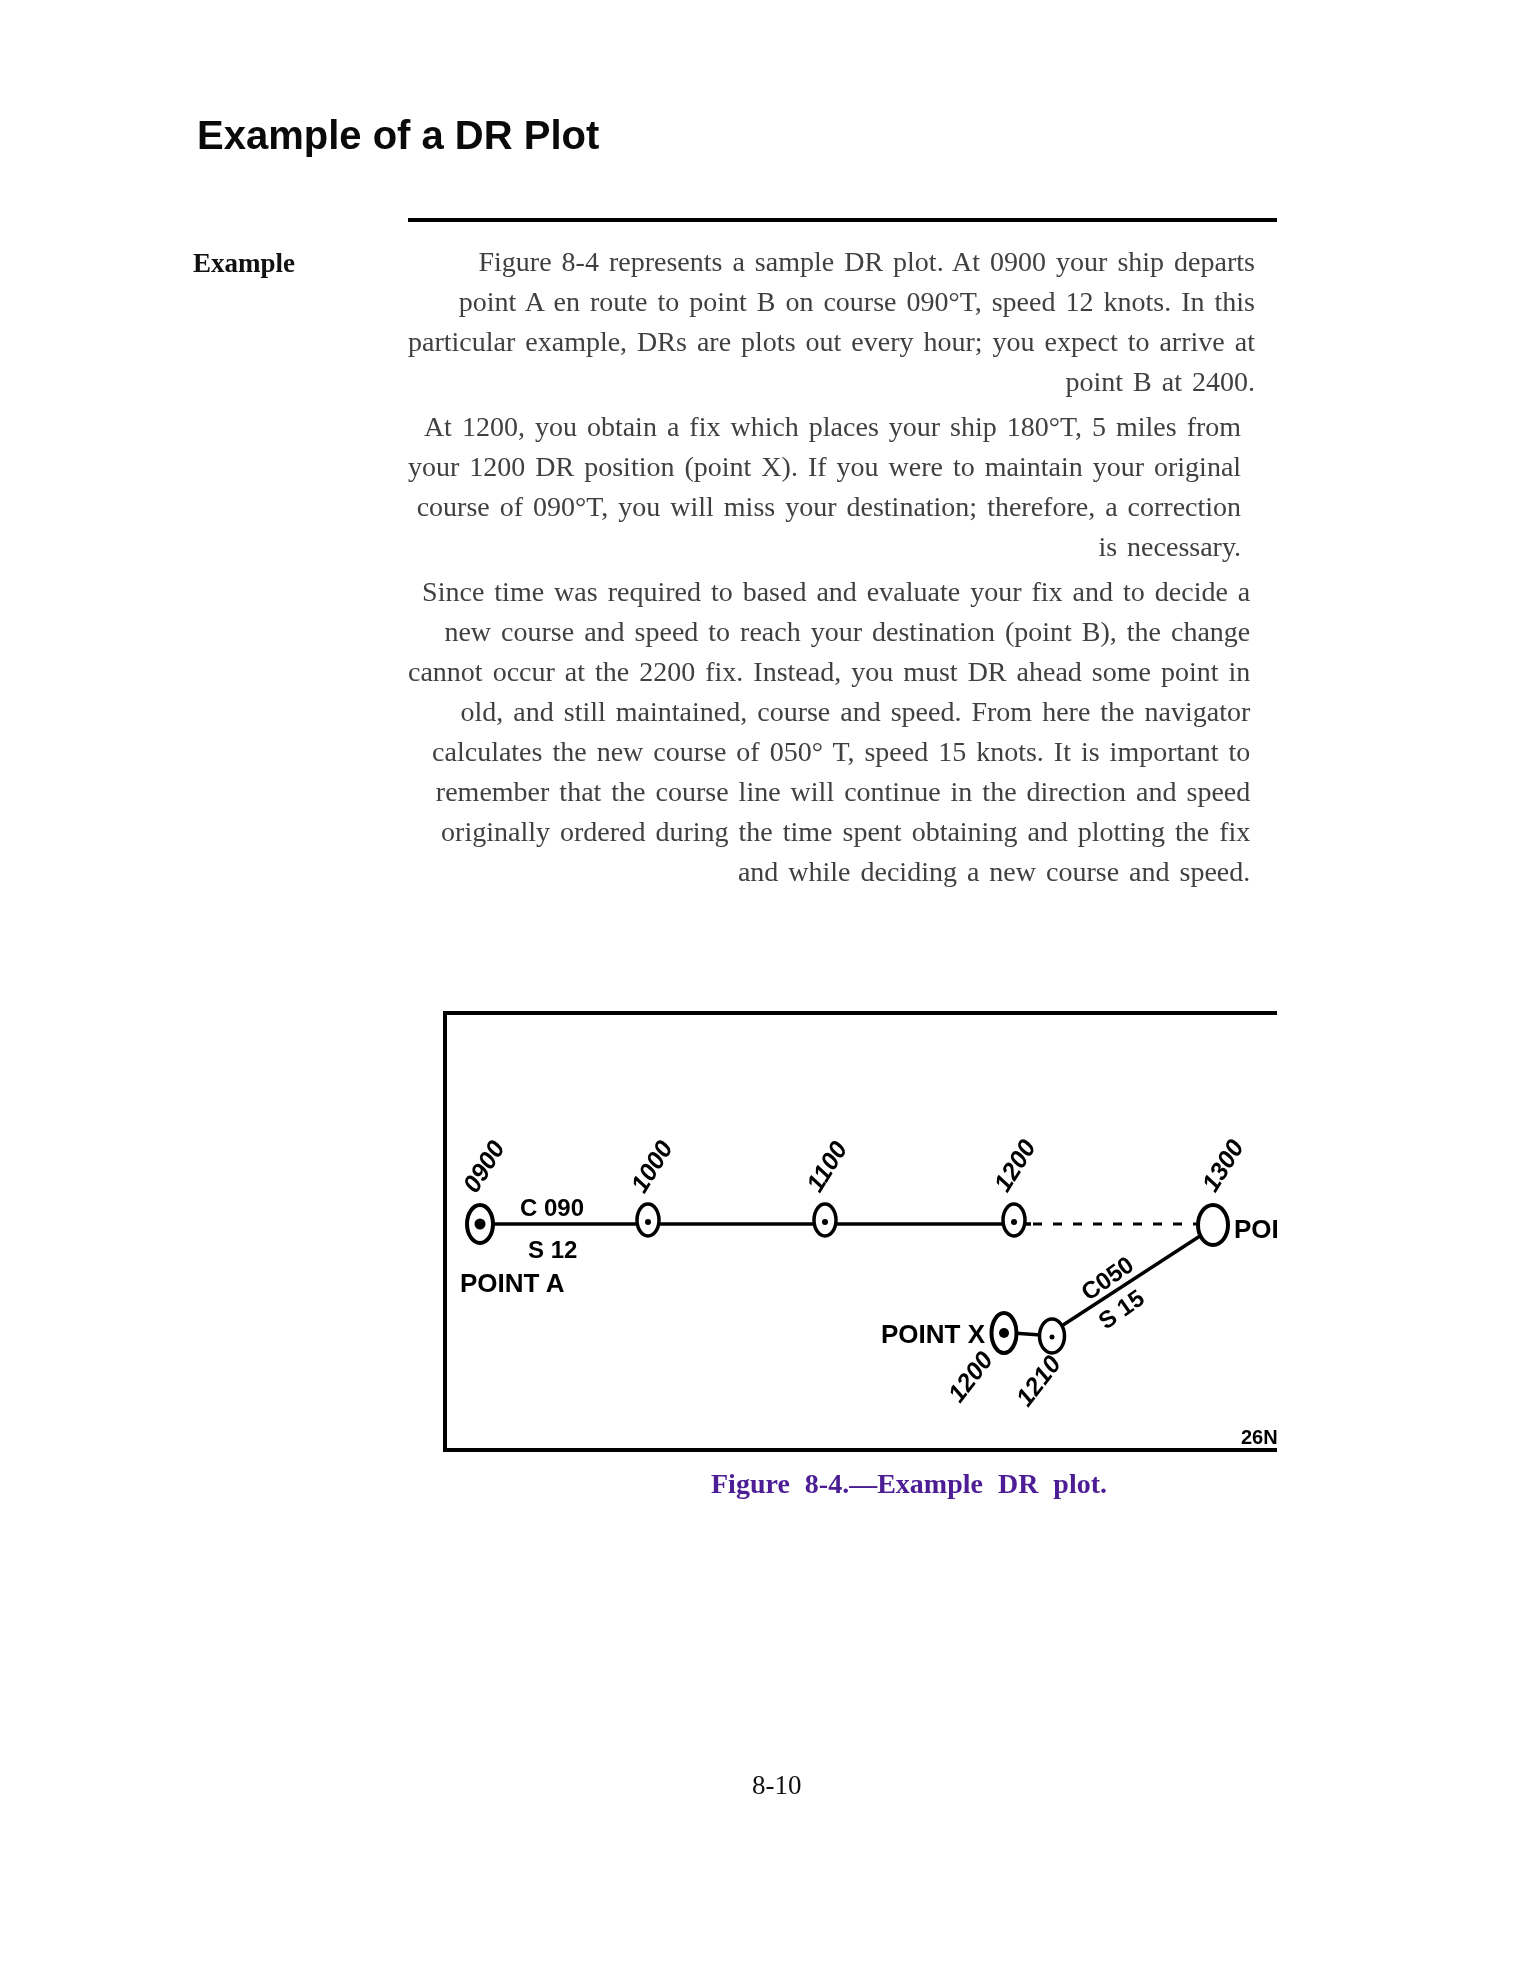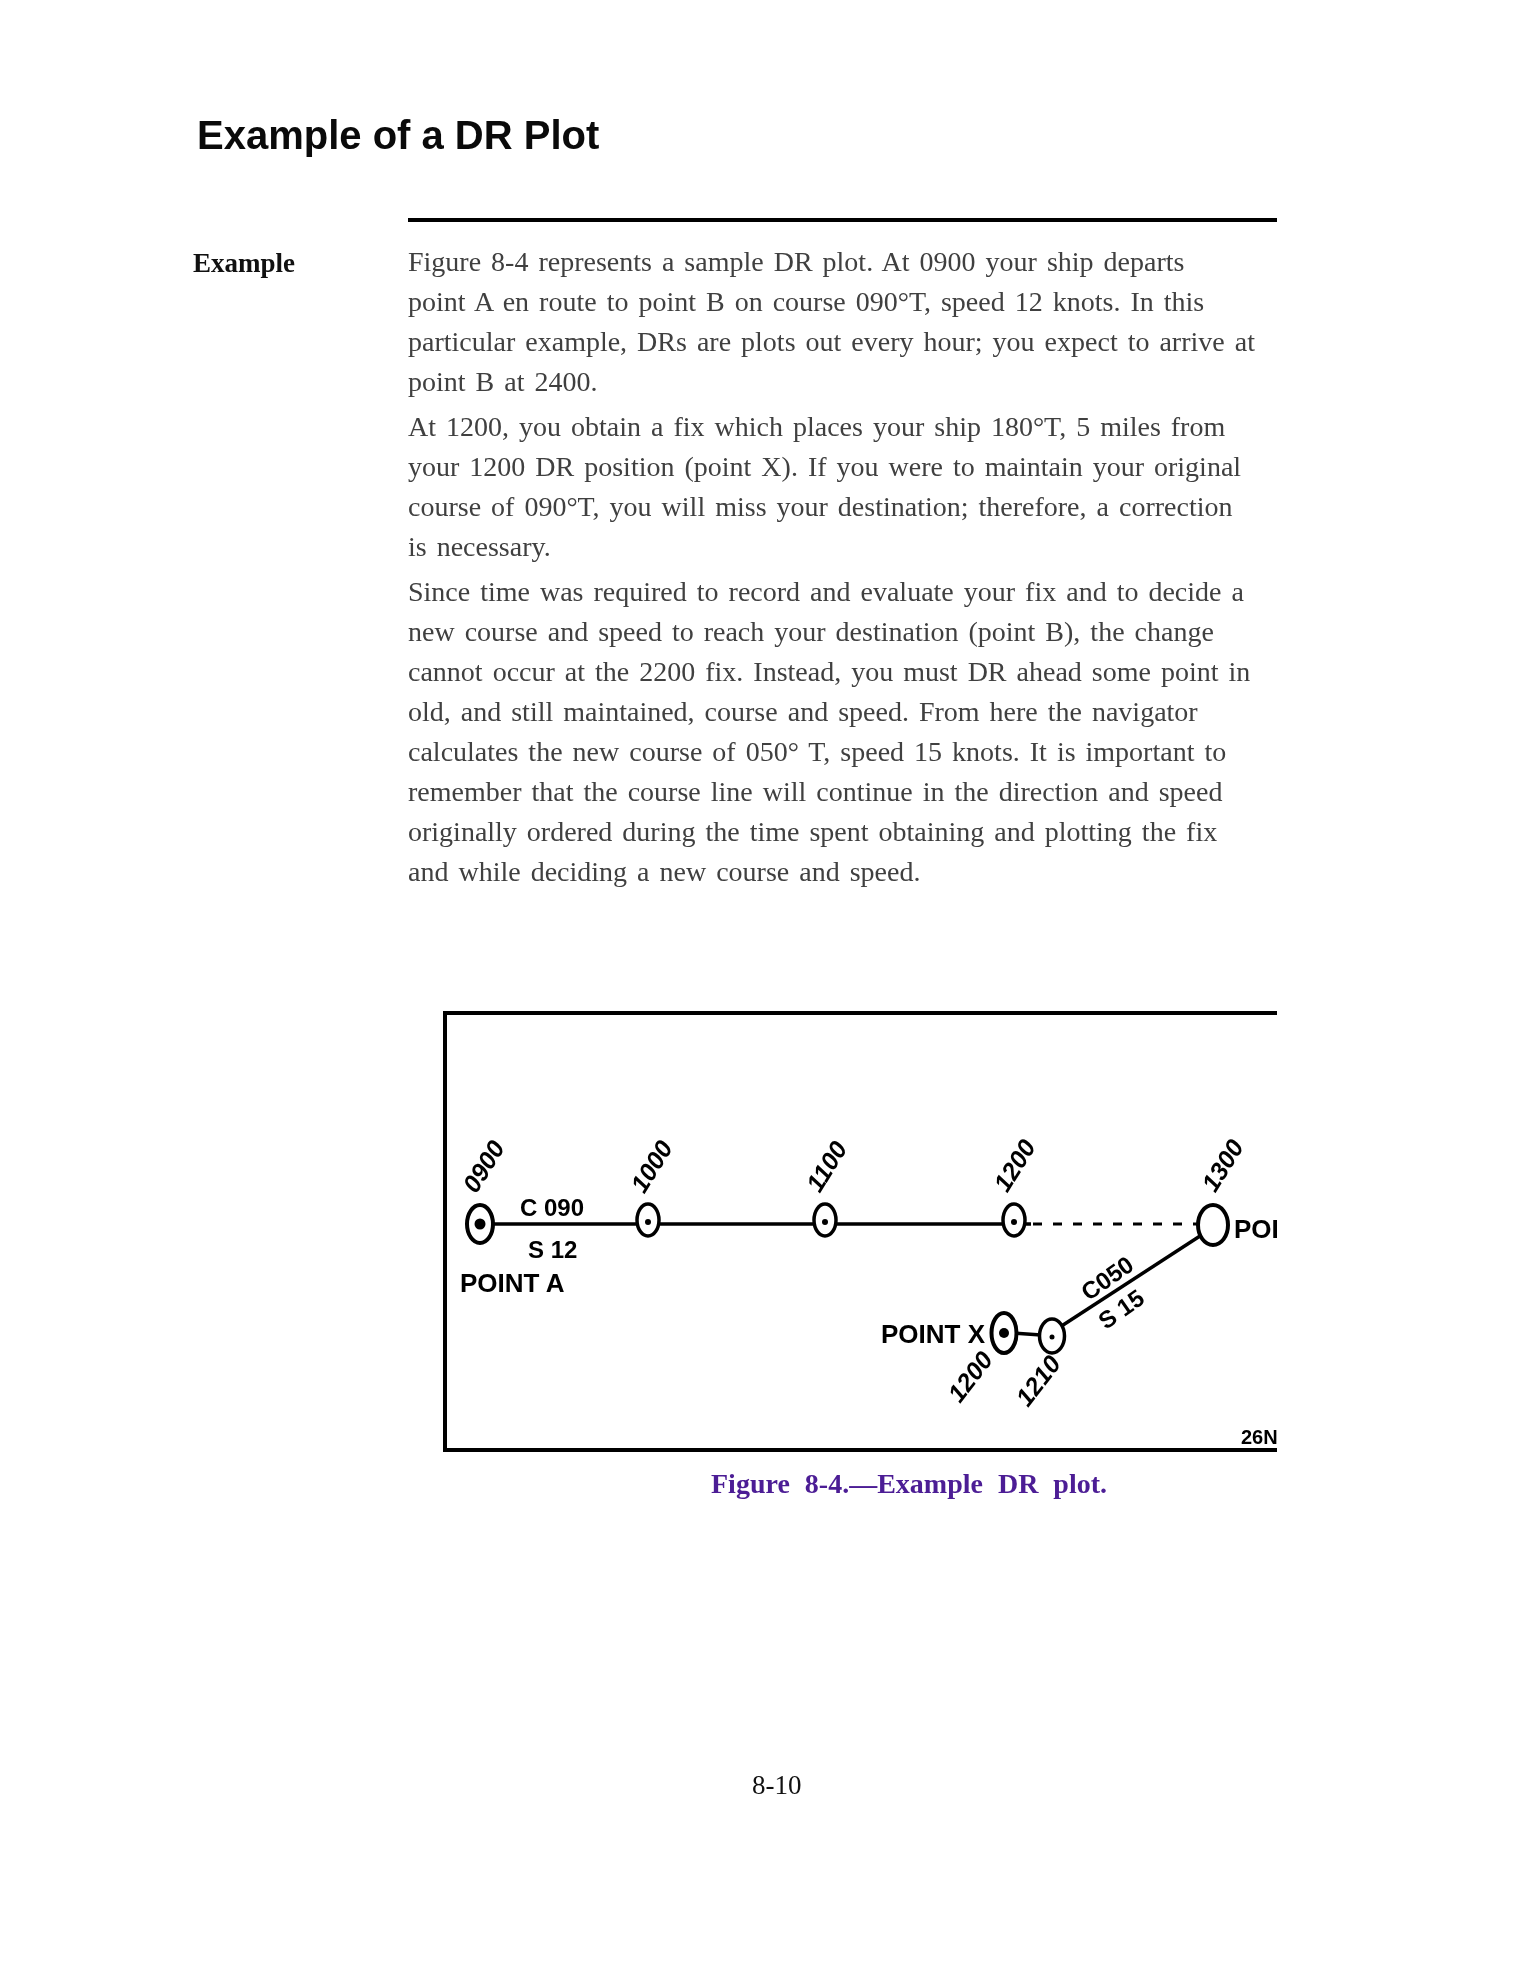--- a/index.html
+++ b/index.html
@@ -1,17 +1,17 @@
 <!DOCTYPE html>
 <html><head>
 <meta charset="utf-8">
 <style>
   html,body{margin:0;padding:0;background:#ffffff;}
   #page{position:relative;width:1277px;height:1980px;background:#ffffff;
-        font-family:"Liberation Serif","DejaVu Serif",serif;color:#111;overflow:hidden;}
+        font-family:"Liberation Serif","DejaVu Serif",serif;color:#111;overflow:hidden;text-align:right;}
   .abs{position:absolute;}
   #title{left:197px;top:115px;font-family:"Liberation Sans","DejaVu Sans",sans-serif;
          font-weight:bold;font-size:40px;line-height:1;letter-spacing:0px;color:#0a0a0a;}
   #rule{left:408px;top:218px;width:960px;height:4px;background:#000;}
   #side-label{left:193px;top:250px;font-weight:bold;font-size:27px;line-height:1;}
   .para{left:408px;font-size:28px;line-height:40px;word-spacing:3px;white-space:nowrap;color:#404040;}
   #para-1{top:242px;}
   #para-2{top:407px;}
   #para-3{top:572px;}
   .bline{height:40px;}
@@ -45,21 +45,21 @@
   </div>
 
   <div class="abs para" id="para-2">
     <div class="bline">At 1200, you obtain a fix which places your ship 180°T, 5 miles from</div>
     <div class="bline">your 1200 DR position (point X). If you were to maintain your original</div>
     <div class="bline">course of 090°T, you will miss your destination; therefore, a correction</div>
     <div class="bline">is necessary.</div>
   </div>
 
   <div class="abs para" id="para-3">
-    <div class="bline">Since time was required to record and evaluate your fix and to decide a</div>
+    <div class="bline">Since time was required to based and evaluate your fix and to decide a</div>
     <div class="bline">new course and speed to reach your destination (point B), the change</div>
     <div class="bline">cannot occur at the 2200 fix. Instead, you must DR ahead some point in</div>
     <div class="bline">old, and still maintained, course and speed. From here the navigator</div>
     <div class="bline">calculates the new course of 050° T, speed 15 knots. It is important to</div>
     <div class="bline">remember that the course line will continue in the direction and speed</div>
     <div class="bline">originally ordered during the time spent obtaining and plotting the fix</div>
     <div class="bline">and while deciding a new course and speed.</div>
   </div>
 
   <div class="abs" id="figure-box"></div>

